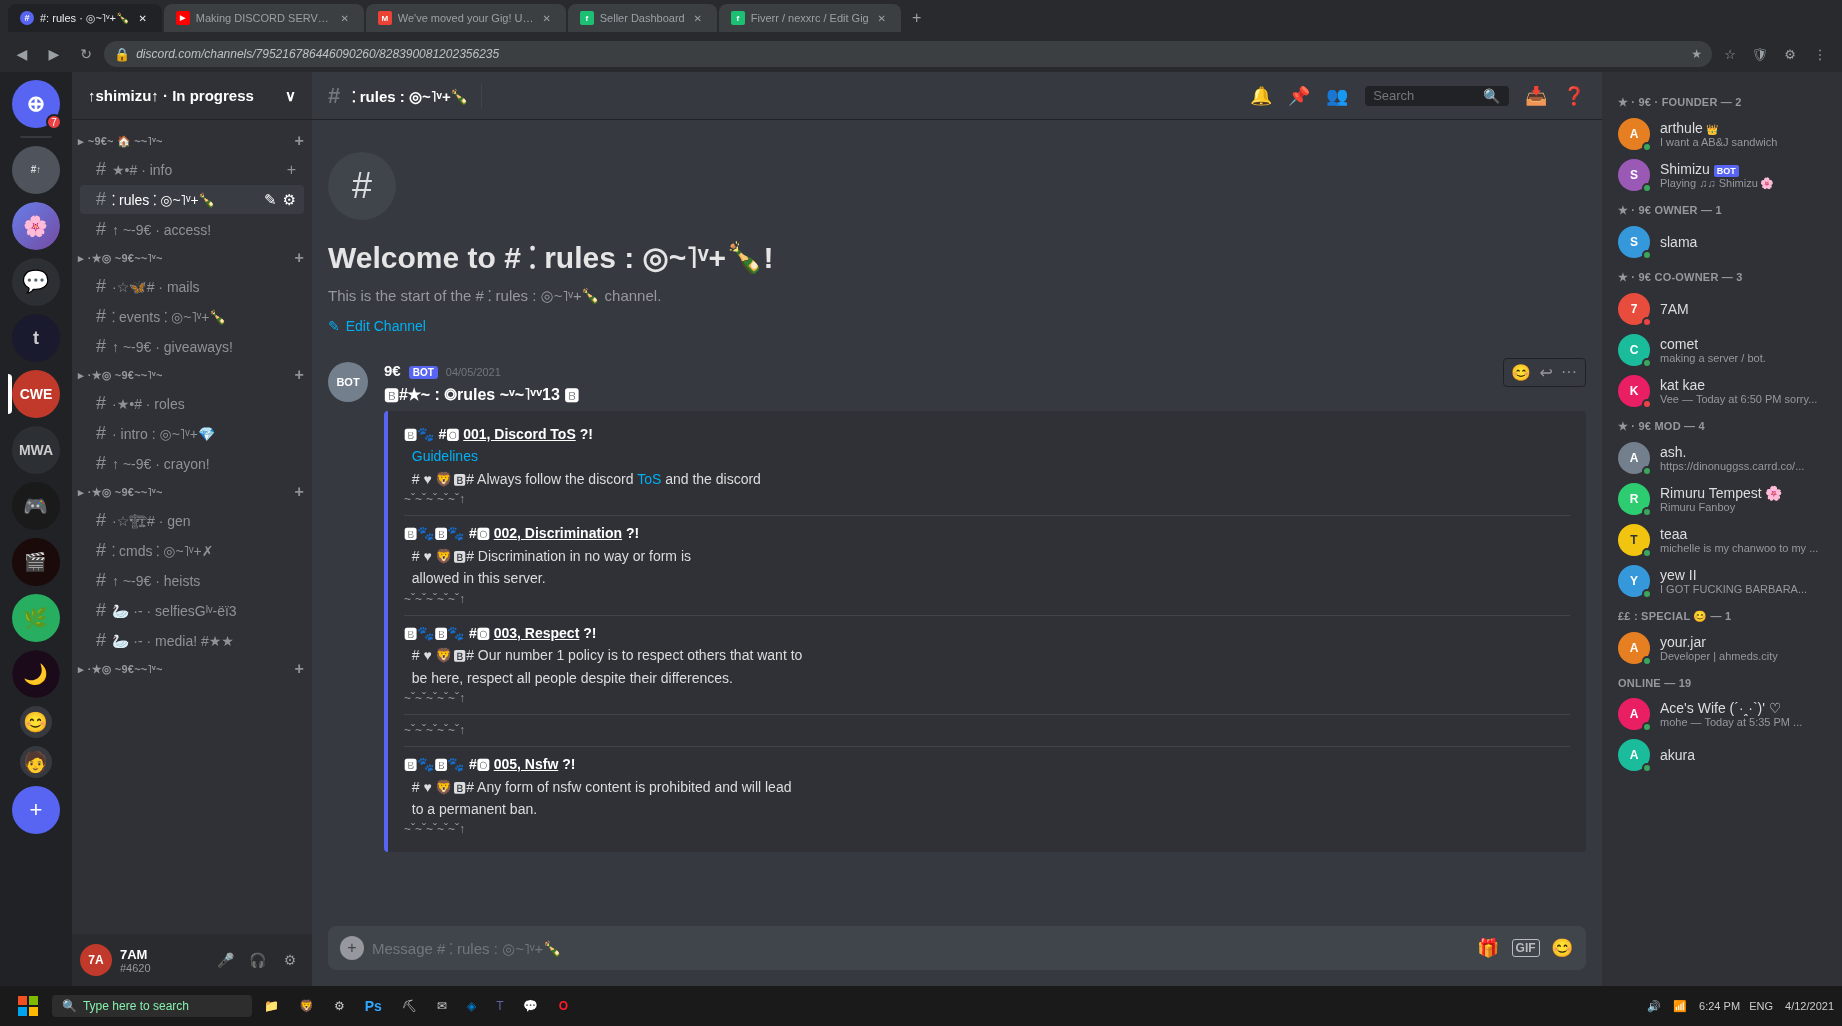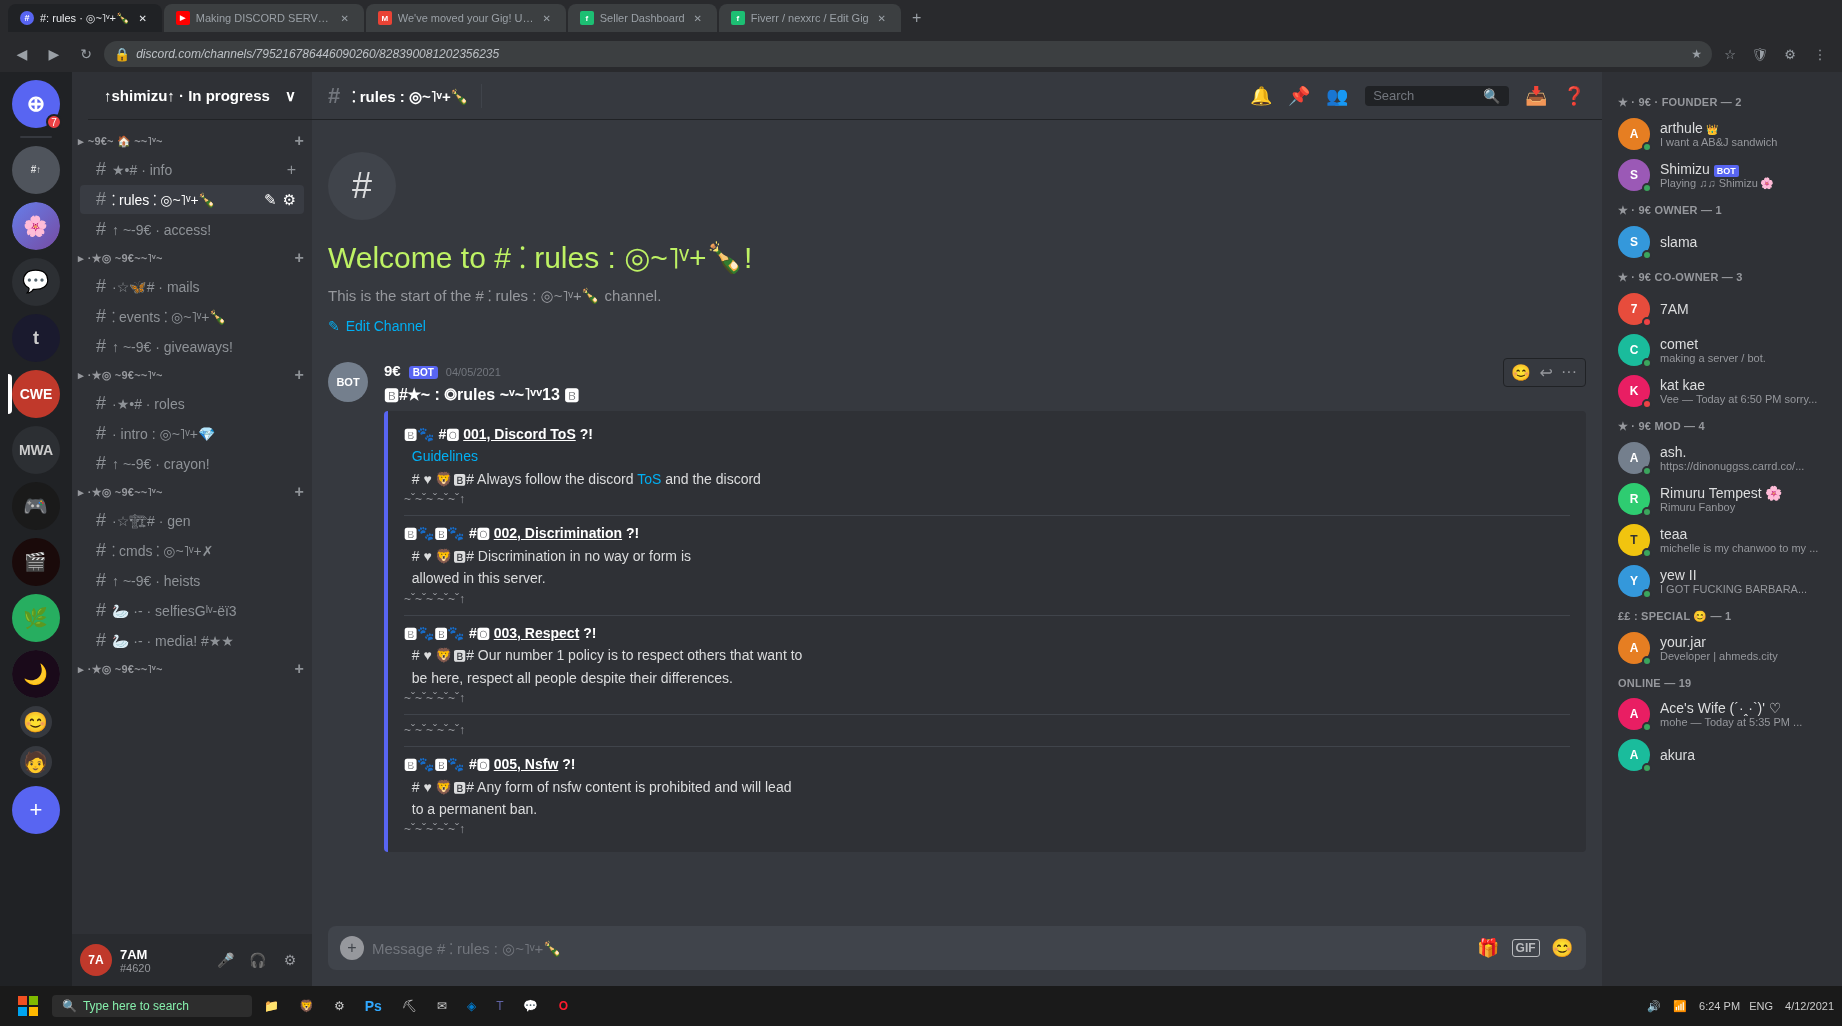--- a/index.html
+++ b/index.html
@@ -207,21 +207,20 @@
       height: 48px;
       padding: 0 16px;
       display: flex;
       align-items: center;
       justify-content: space-between;
       border-bottom: 1px solid #202225;
       font-weight: 600;
       font-size: 15px;
       cursor: pointer;
       color: #fff;
-      margin-left: 16px;
     }
     .channel-list {
       flex: 1;
       overflow-y: auto;
       padding: 8px 0;
     }
     .channel-category {
       display: flex;
       align-items: center;
       padding: 4px 8px 4px 6px;
@@ -347,22 +346,22 @@
       border-radius: 50%;
       background: #40444b;
       display: flex;
       align-items: center;
       justify-content: center;
       font-size: 36px;
       margin-bottom: 16px;
     }
     .welcome-title {
       font-size: 30px;
-      font-weight: 400;
-      color: #bef264;
+      font-weight: 700;
+      color: #e5e5e5;
       margin-bottom: 8px;
     }
     .welcome-desc {
       font-size: 15px;
       color: #96989d;
       margin-bottom: 12px;
     }
     .edit-channel-btn {
       display: inline-flex;
       align-items: center;

